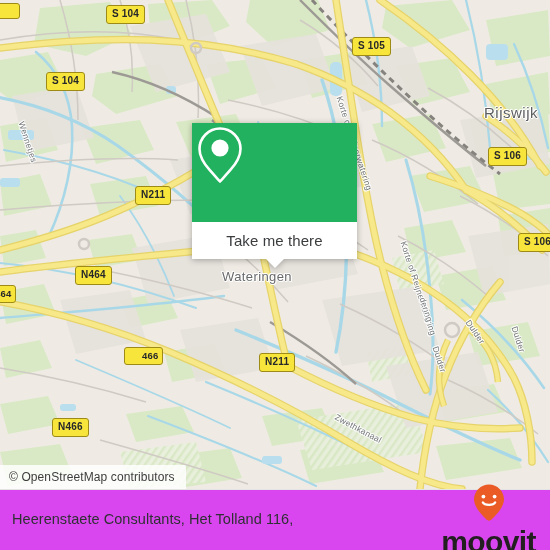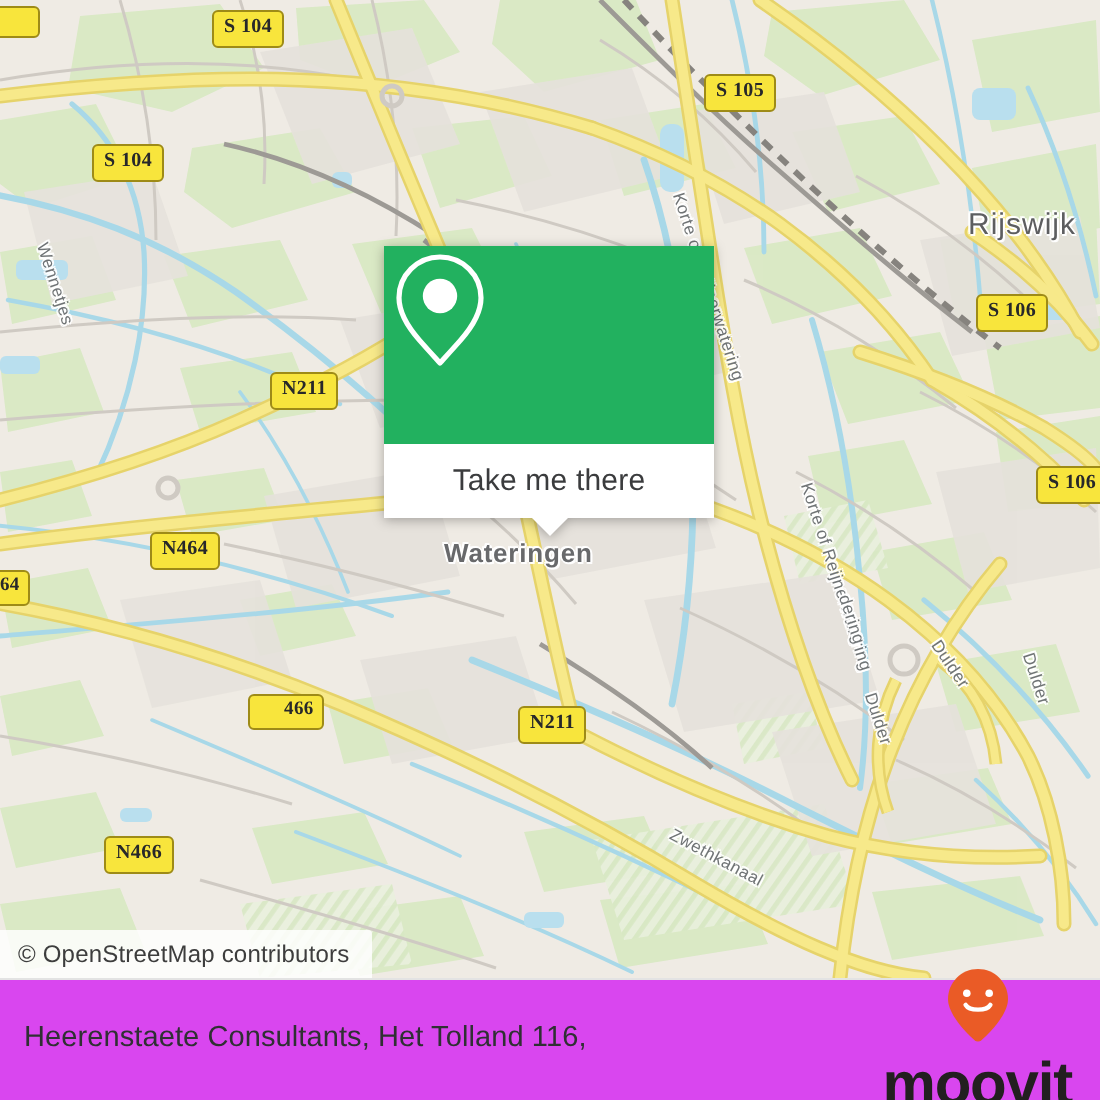--- a/index.html
+++ b/index.html
@@ -24,21 +24,21 @@
     font-family:"Liberation Sans", sans-serif;
     color:#6b6b6b;
     white-space:nowrap;
     pointer-events:none;
     text-shadow:
       1px 0 0 rgba(255,255,255,.9), -1px 0 0 rgba(255,255,255,.9),
       0 1px 0 rgba(255,255,255,.9), 0 -1px 0 rgba(255,255,255,.9),
       1px 1px 0 rgba(255,255,255,.9), -1px -1px 0 rgba(255,255,255,.9);
   }
   .placelabel{
-    font-size:13px;color:#68696b;font-weight:700;letter-spacing:.4px;
+    font-size:13px;color:#68696b;font-weight:400;letter-spacing:.4px;
   }
   .citylabel{
     font-size:15px;color:#5d5e60;letter-spacing:.5px;margin-top:35px;
   }
   .waterlabel{
     font-size:8.5px;color:#6f7375;letter-spacing:.3px;
   }
 
   
   .shield{
@@ -47,21 +47,21 @@
     border:1.6px solid #9e8b17;
     border-radius:3px;
     color:#27282a;
     font-size:10px;
     font-weight:bold;
     line-height:1;
     padding:3px 5px 4px 5px;
     letter-spacing:.2px;
     white-space:nowrap;
     box-sizing:border-box;
-    font-family:Liberation Serif, serif;
+    font-family:Liberation Sans, sans-serif;
   }
   .shield.sm{font-size:9.5px;padding:3px 4px 3.5px 4px;}
 
   
   .popup{
     position:absolute;
     left:192px;top:123px;
     width:165px;
     filter:drop-shadow(0 1px 3px rgba(0,0,0,.30));
   }

